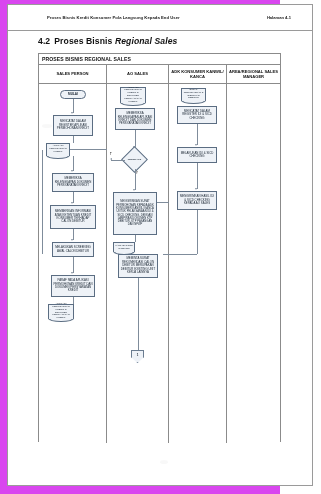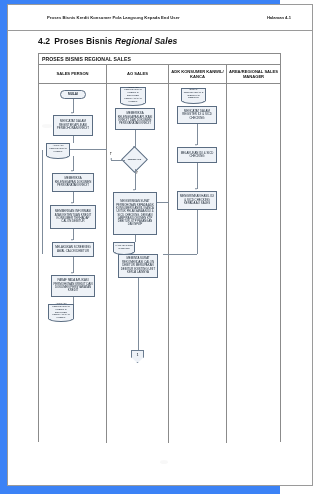--- a/index.html
+++ b/index.html
@@ -6,21 +6,21 @@
   body{
     width:321px;height:494px;overflow:hidden;
     font-family:"Liberation Sans","DejaVu Sans",sans-serif;
     color:#1a1a1a;
     -webkit-font-smoothing:antialiased;
   }
   .page{
     position:relative;
     width:280px;height:494px;
     box-sizing:border-box;
-    background:#3b82f6;
+    background:#d946ef;
   }
   
   .page-frame{
     position:absolute;
     left:7px;top:4px;
     width:306px;height:482px;
     box-sizing:border-box;
     border:1px solid #9a9a9a;
     background:#fff;
   }

